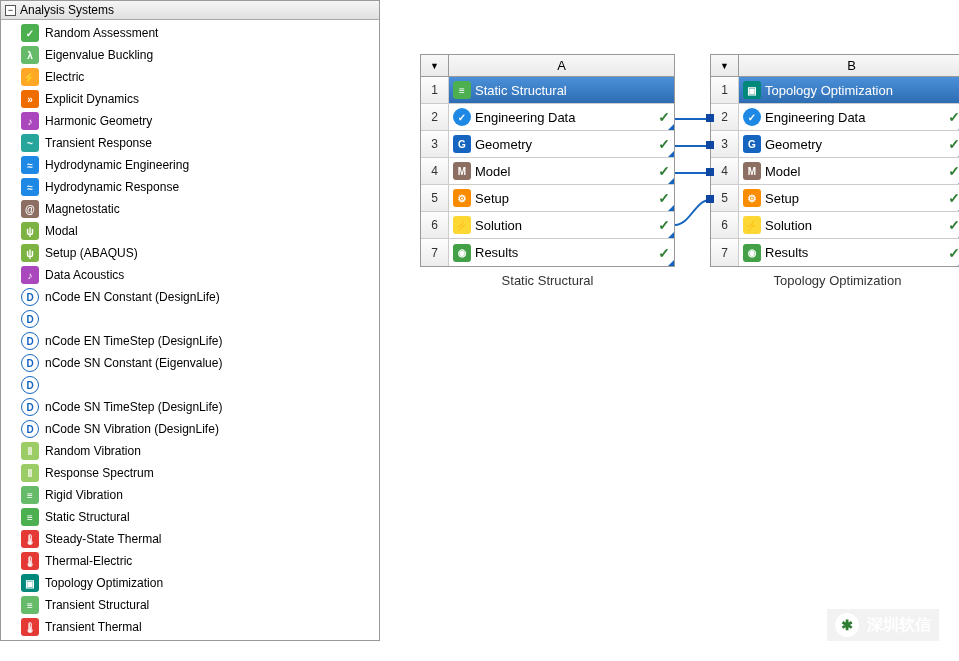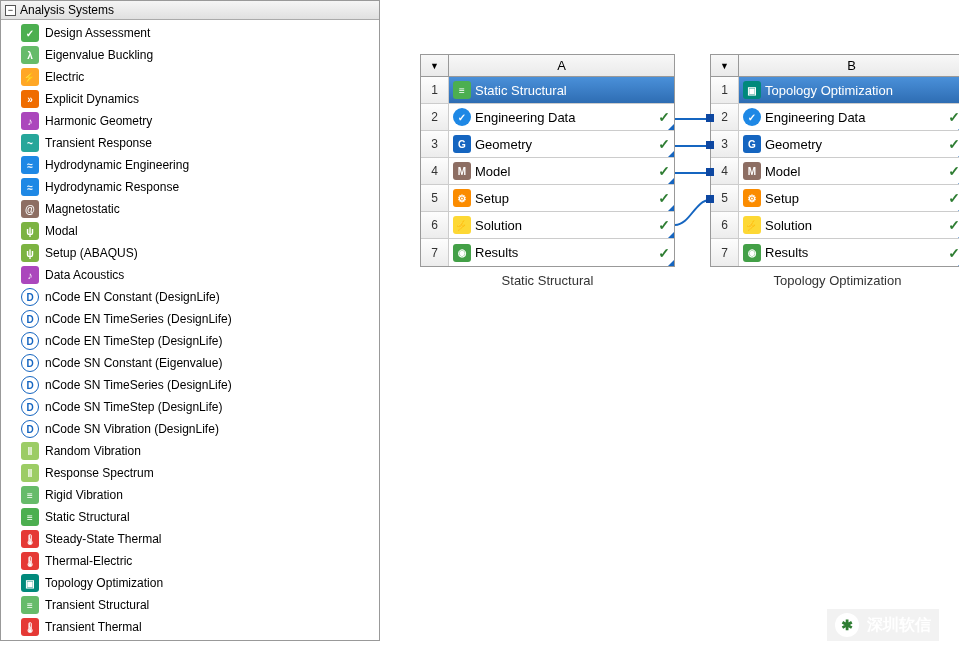--- a/index.html
+++ b/index.html
@@ -192,21 +192,21 @@
 <body>
 
 <div class="toolbox">
   <div class="toolbox-header">
     <span class="box-icon">−</span>
     <span>Analysis Systems</span>
   </div>
   <div class="toolbox-list" id="toolbox-list">
       <div class="toolbox-item">
         <span class="icon ic-check">✓</span>
-        <span>Design Assessment</span>
+        <span>Random Assessment</span>
       </div>
       <div class="toolbox-item">
         <span class="icon ic-buckling">λ</span>
         <span>Eigenvalue Buckling</span>
       </div>
       <div class="toolbox-item">
         <span class="icon ic-electric">⚡</span>
         <span>Electric</span>
       </div>
       <div class="toolbox-item">
@@ -244,33 +244,31 @@
       <div class="toolbox-item">
         <span class="icon ic-modal-ac">♪</span>
         <span>Data Acoustics</span>
       </div>
       <div class="toolbox-item">
         <span class="icon ic-ncode">D</span>
         <span>nCode EN Constant (DesignLife)</span>
       </div>
       <div class="toolbox-item">
         <span class="icon ic-ncode">D</span>
-        <span>nCode EN TimeSeries (DesignLife)</span>
       </div>
       <div class="toolbox-item">
         <span class="icon ic-ncode">D</span>
         <span>nCode EN TimeStep (DesignLife)</span>
       </div>
       <div class="toolbox-item">
         <span class="icon ic-ncode">D</span>
         <span>nCode SN Constant (Eigenvalue)</span>
       </div>
       <div class="toolbox-item">
         <span class="icon ic-ncode">D</span>
-        <span>nCode SN TimeSeries (DesignLife)</span>
       </div>
       <div class="toolbox-item">
         <span class="icon ic-ncode">D</span>
         <span>nCode SN TimeStep (DesignLife)</span>
       </div>
       <div class="toolbox-item">
         <span class="icon ic-ncode">D</span>
         <span>nCode SN Vibration (DesignLife)</span>
       </div>
       <div class="toolbox-item">

